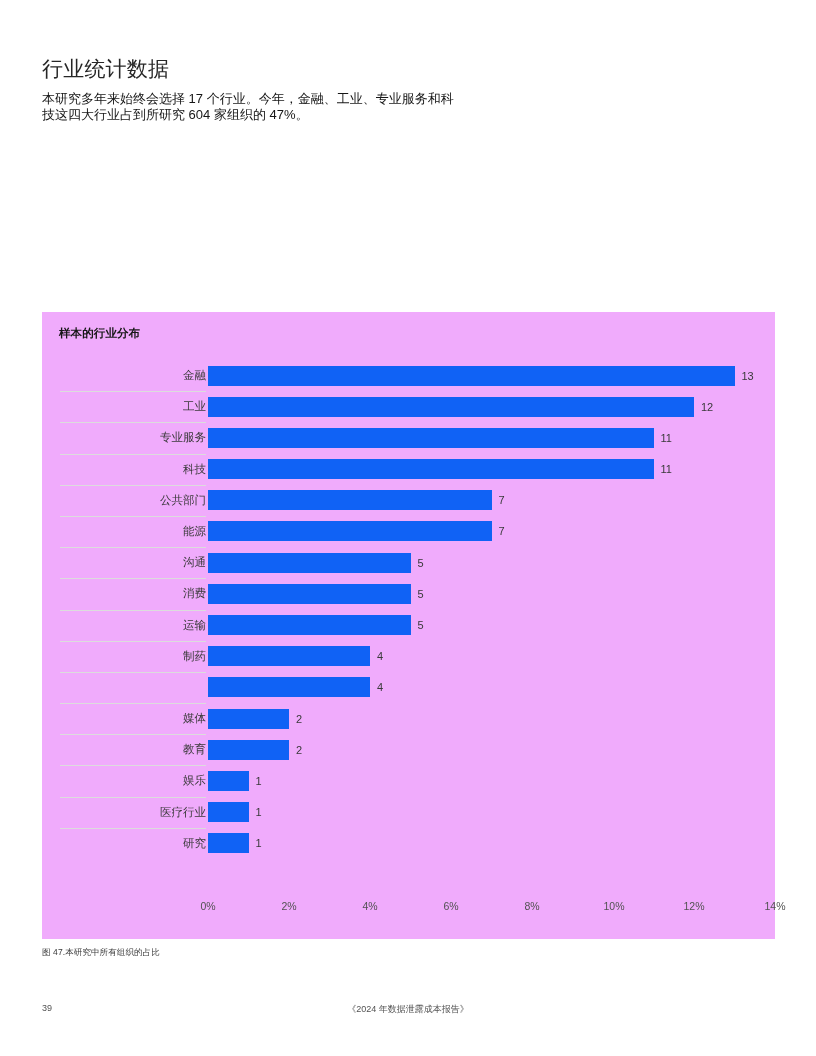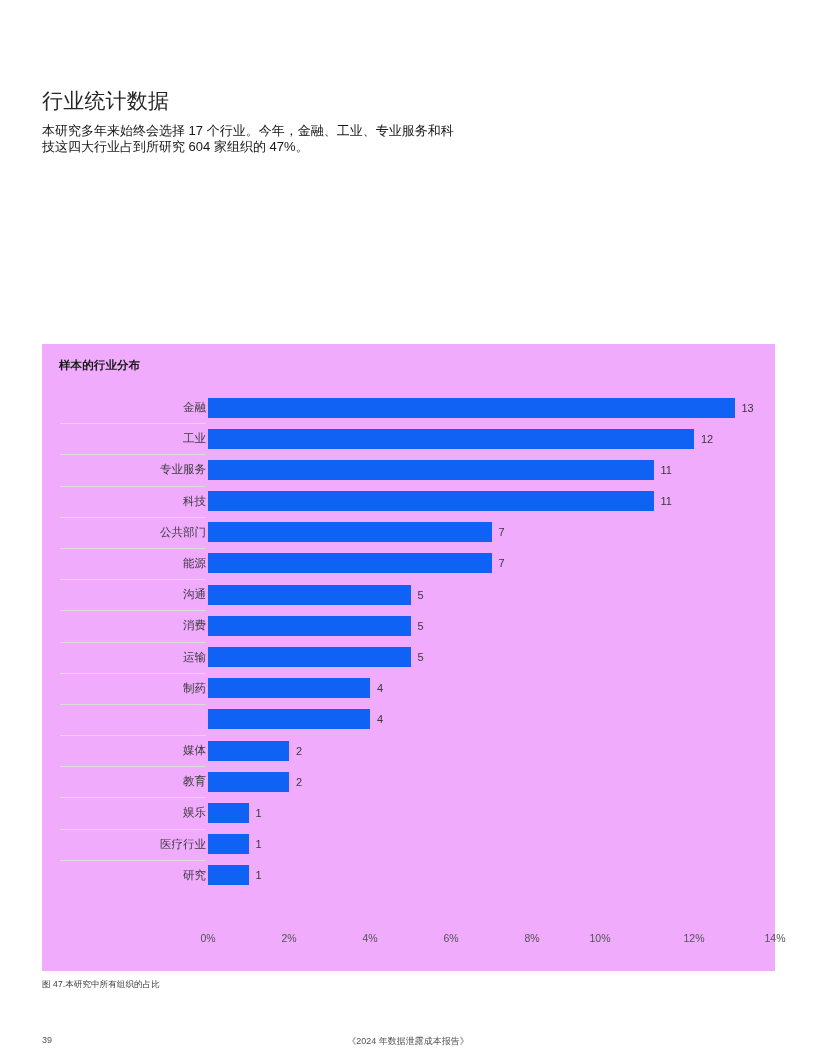--- a/index.html
+++ b/index.html
@@ -12,21 +12,20 @@
     background: #ffffff;
     font-family: "Liberation Sans", "DejaVu Sans", sans-serif;
     color: #161616;
     position: relative;
     overflow: hidden;
   }
 
   .page {
     position: absolute;
     inset: 0;
-    margin-top: 32px;
   }
 
   
   .page-title {
     position: absolute;
     left: 42px;
     top: 42px;
     font-size: 21px;
     font-weight: 400;
     color: #262626;
@@ -309,21 +308,21 @@
           </div>
         </div>
       </div>
 
     <div class="axis" id="axis">
         <div class="tick" style="left: 0px;">0%</div>
         <div class="tick" style="left: 81px;">2%</div>
         <div class="tick" style="left: 162px;">4%</div>
         <div class="tick" style="left: 243px;">6%</div>
         <div class="tick" style="left: 324px;">8%</div>
-        <div class="tick" style="left: 392px;">10%</div>
+        <div class="tick" style="left: 406px;">10%</div>
         <div class="tick" style="left: 486px;">12%</div>
         <div class="tick" style="left: 567px;">14%</div>
       </div>
   </div>
 
   <div class="caption">图 47.本研究中所有组织的占比</div>
 
   <div class="footer-page">39</div>
   <div class="footer-title">《2024 年数据泄露成本报告》</div>
 

